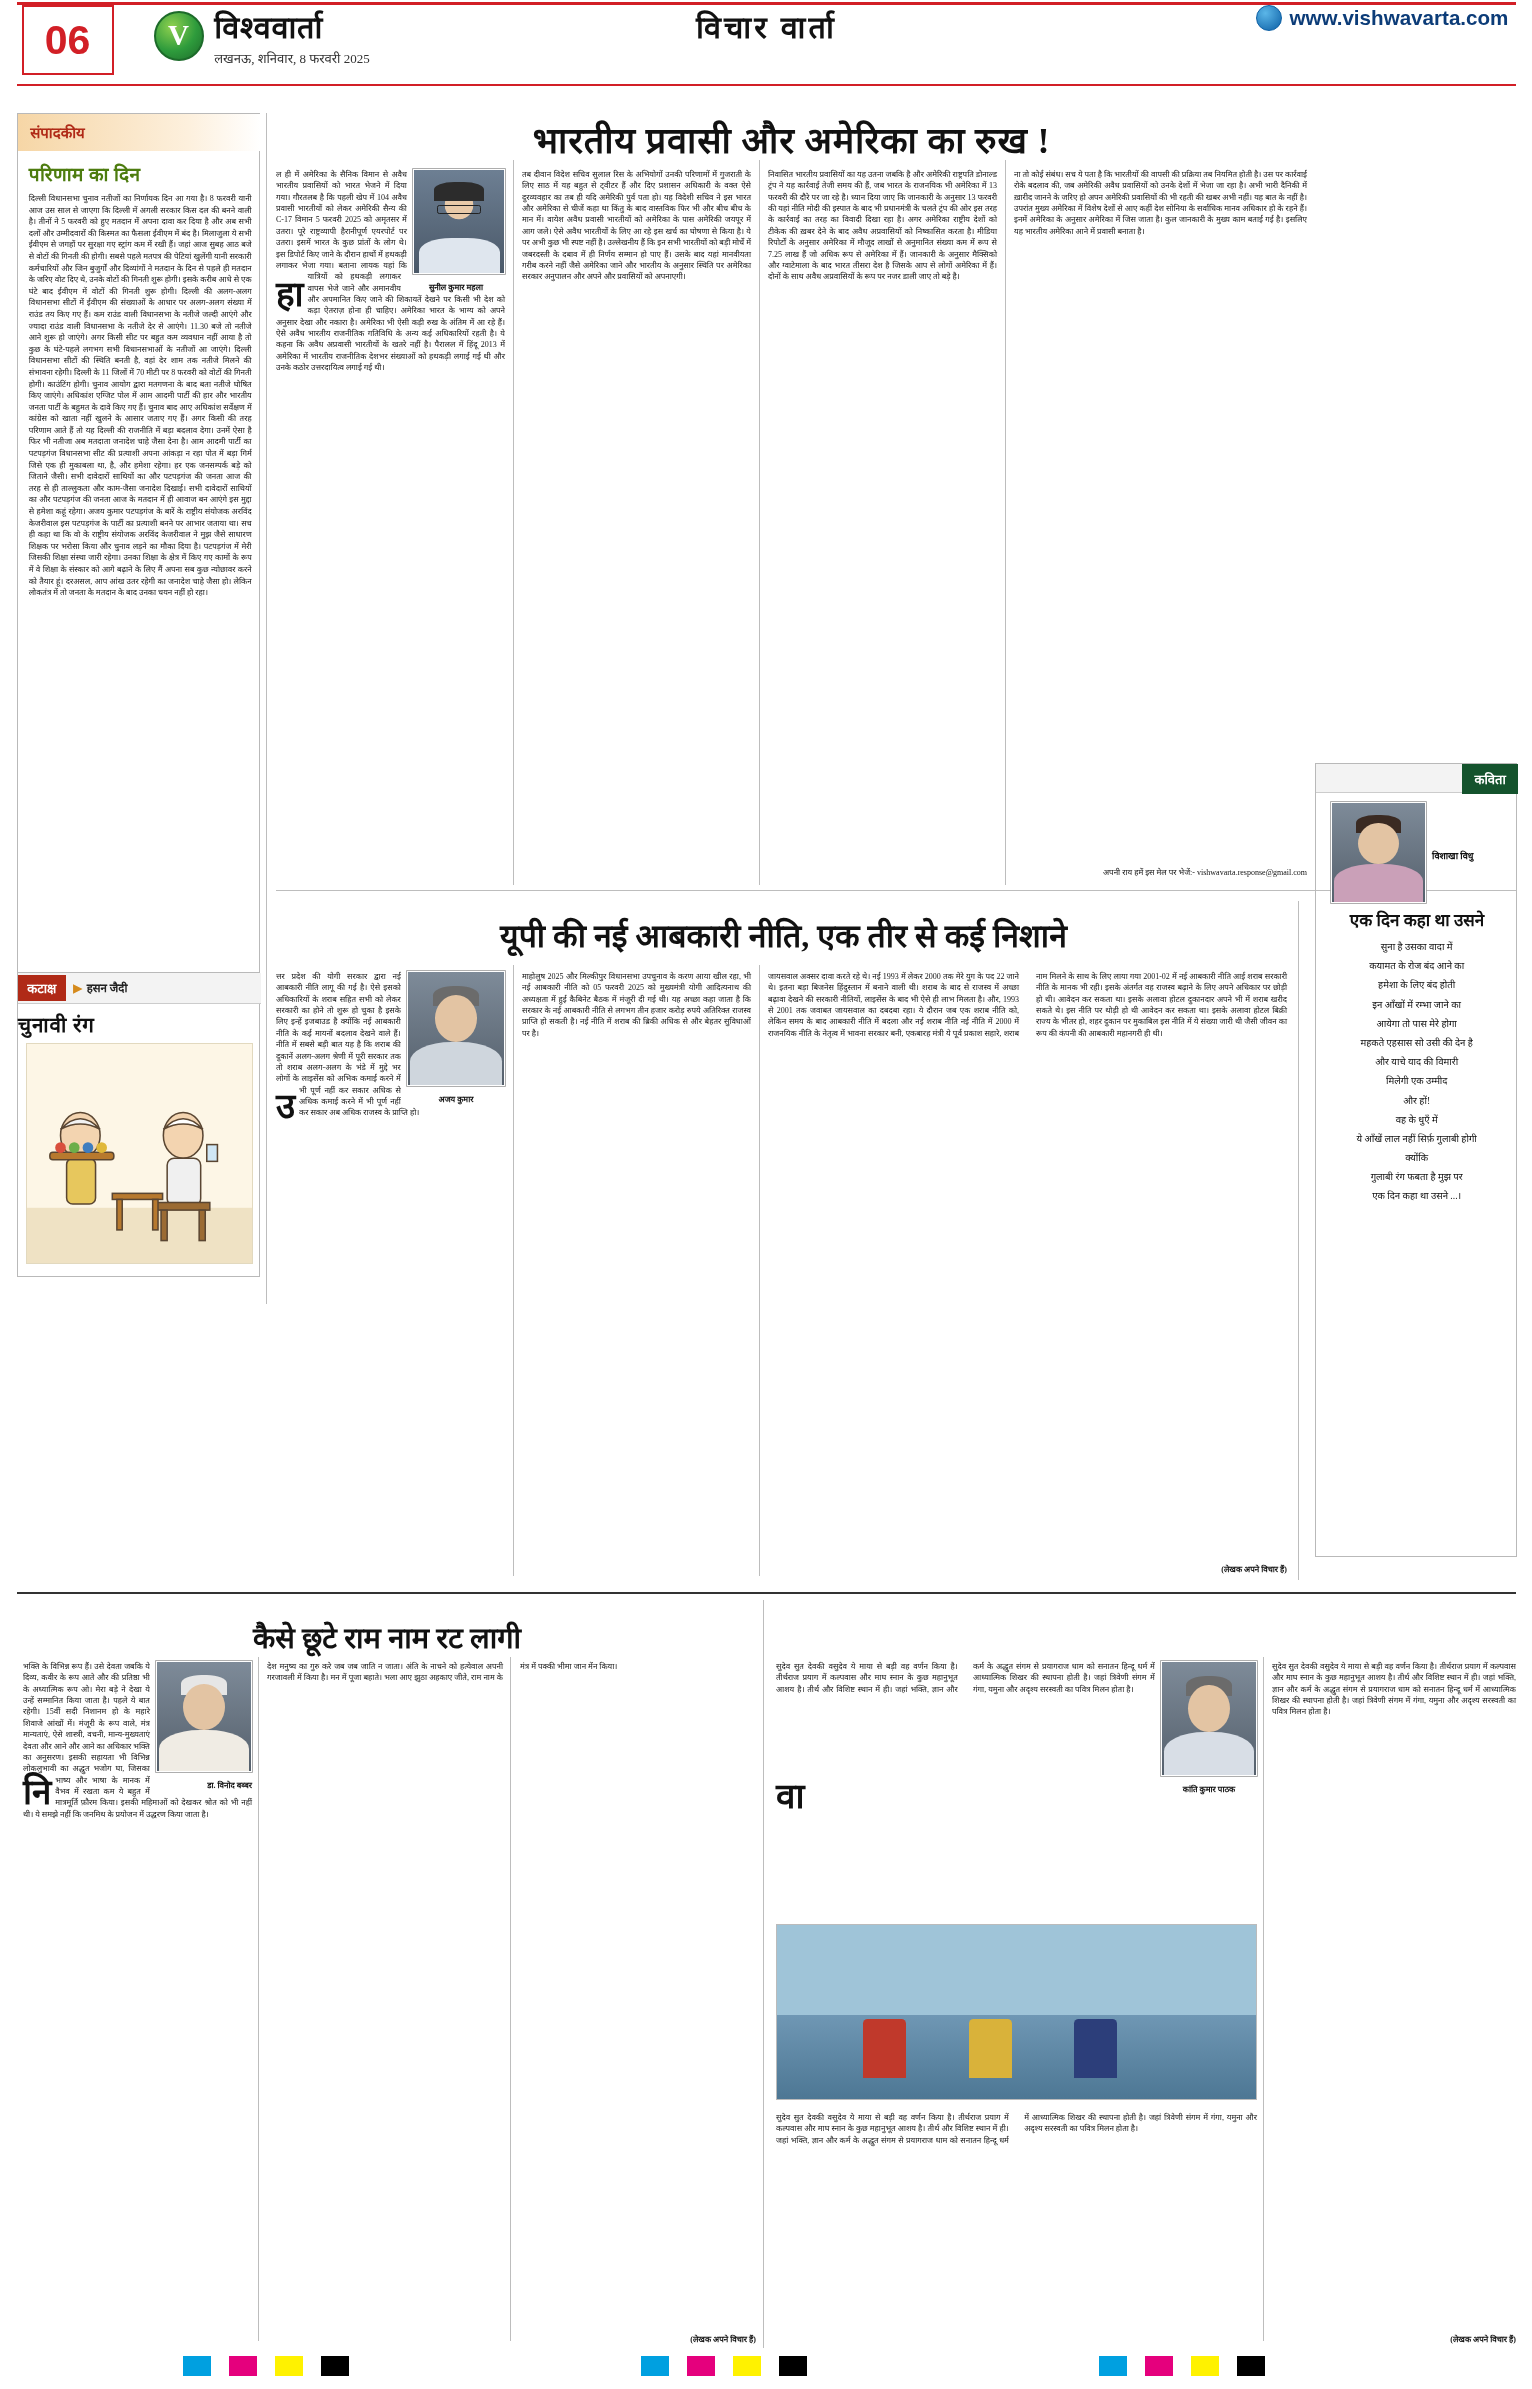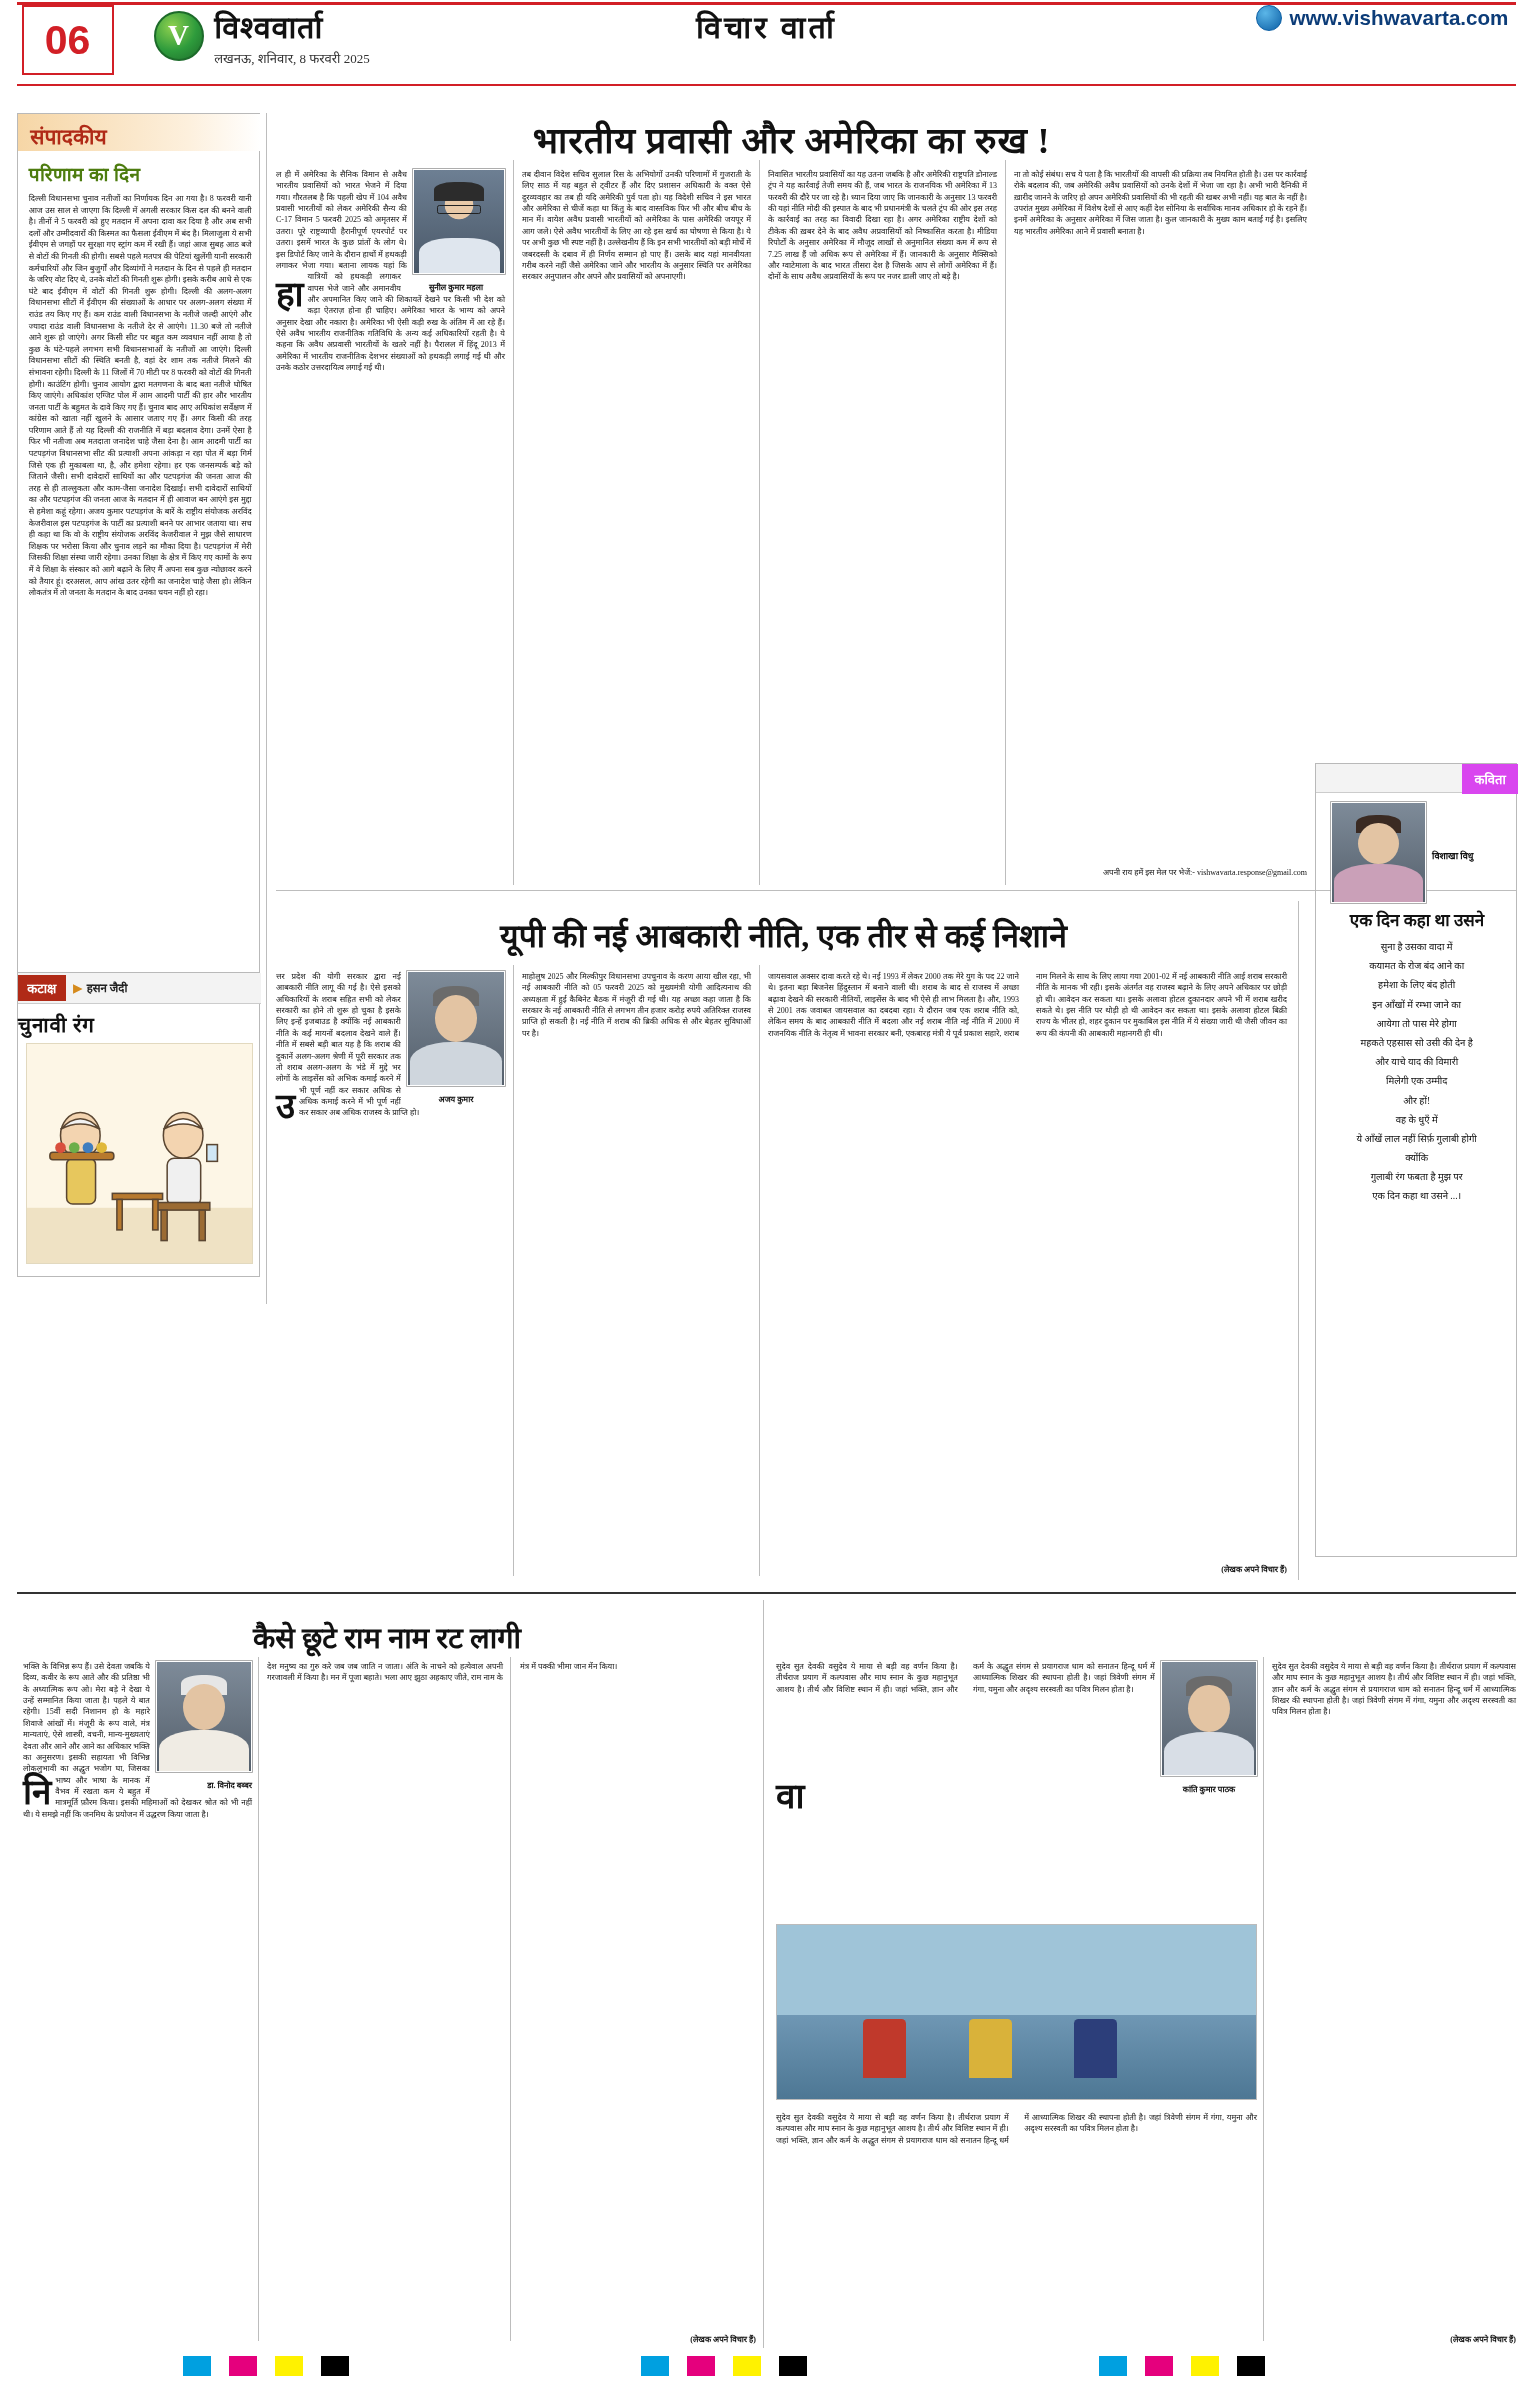--- a/index.html
+++ b/index.html
@@ -65,21 +65,21 @@
   
   .edit-box {
     position:absolute; left:17px; top:113px; width:243px; height:878px;
     border:0.8px solid #b9b9b9; background:#fff;
   }
   .edit-tag {
     position:absolute; left:0; top:0; width:243px; height:37px;
     background:linear-gradient(90deg,#f6d6a6 0%, #fdf0dd 70%, #ffffff 100%);
   }
   .edit-tag span {
-    position:absolute; left:12.2px; top:8.4px; font-size:21px; font-weight:bold; color:#b02a17;
+    position:absolute; left:12.2px; top:8.4px; font-size:15px; font-weight:bold; color:#b02a17;
   }
   .edit-title {
     position:absolute; left:10.7px; top:47px; width:223px;
     font-size:19px; font-weight:bold; color:#4d7c0f; letter-spacing:0.4px;
   }
   .edit-body {
     position:absolute; left:10.7px; top:79px; width:223px; height:786px;
     font-size:8px; line-height:1.45; text-align:justify;
   }
 
@@ -152,21 +152,21 @@
   
   .kavita {
     position:absolute; left:1315px; top:763px; width:202px; height:794px;
     border:0.8px solid #b9b9b9;
   }
   .kavita-bar {
     position:absolute; left:0; top:0; width:202px; height:29px; background:#f3f3f3;
     border-bottom:0.8px solid #ccc;
   }
   .kavita-bar span {
-    position:absolute; right:0; top:0; background:#d946ef; color:#fff;
+    position:absolute; right:0; top:0; background:#14532d; color:#fff;
     font-size:13px; font-weight:bold; padding:6.1px 12.2px;
   }
   .kavita-title {
     position:absolute; left:0; top:144px; width:202px; text-align:center;
     font-size:17px; font-weight:bold;
   }
   .kavita-body {
     position:absolute; left:12.2px; top:173px; width:177px;
     font-size:9.6px; line-height:2.0; text-align:center;
   }

